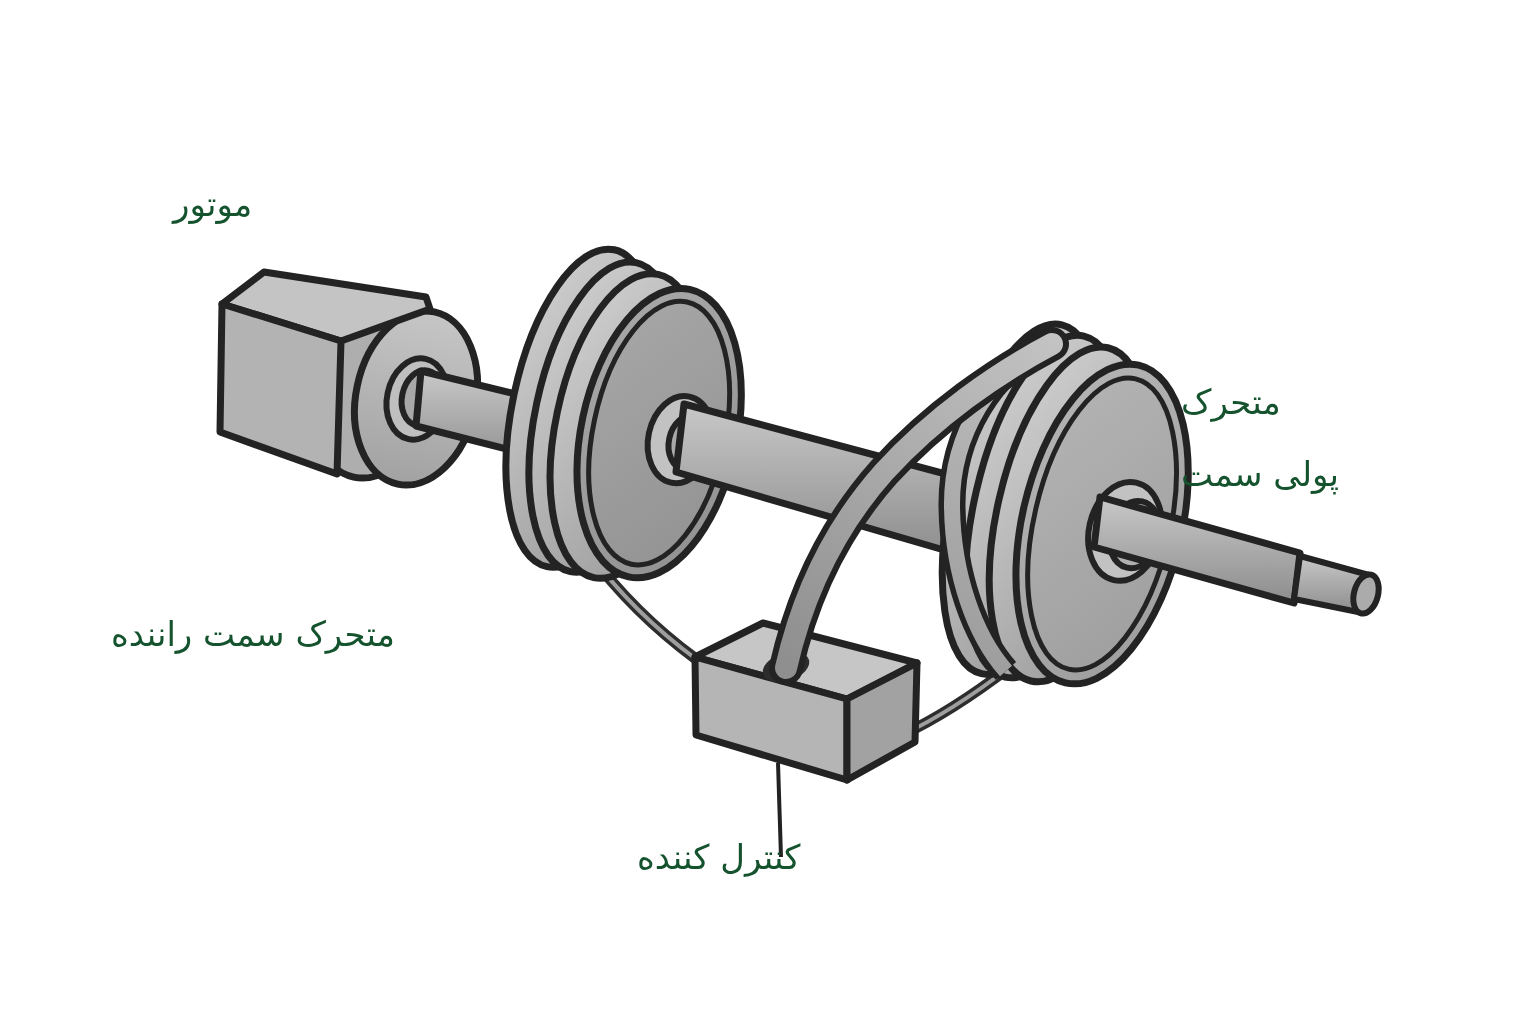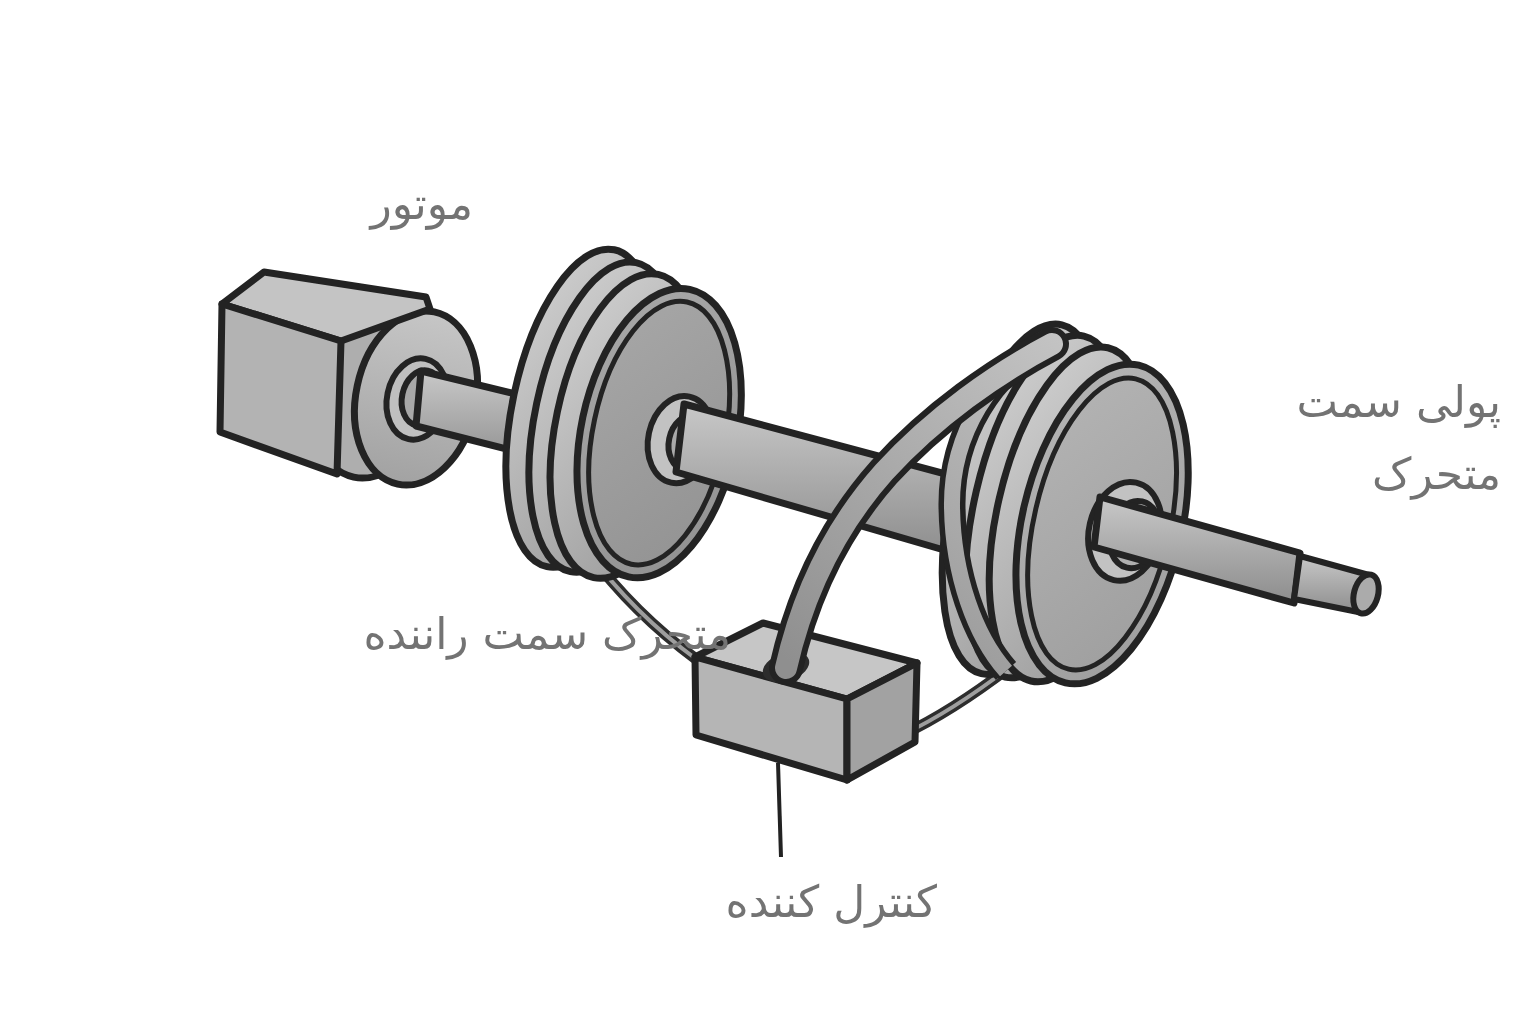--- a/index.html
+++ b/index.html
@@ -2,29 +2,29 @@
 <html><head>
 <meta charset="utf-8">
 <style>
   html,body{margin:0;padding:0;}
   body{
     width:1536px;height:1024px;position:relative;overflow:hidden;
     background:#ffffff;font-family:"DejaVu Sans",sans-serif;
   }
   .stage{position:absolute;left:0;top:0;width:1536px;height:1024px;}
   .label{
-    position:absolute;color:#737373;font-size:44px;line-height:72px;
-    text-align:right;direction:rtl;white-space:nowrap;
+    position:absolute;color:#14532d;font-size:34px;line-height:72px;
+    text-align:left;direction:rtl;white-space:nowrap;
     font-family:"DejaVu Sans",sans-serif;
   }
   .label span{display:block;}
   #motor-label{left:173px;top:168px;width:300px;}
   #driver-label{left:111px;top:598px;width:620px;}
   #driven-label{left:1181px;top:366px;width:320px;}
-  #controller-label{left:637px;top:866px;width:300px;}
+  #controller-label{left:637px;top:821px;width:300px;}
 </style>
 </head>
 <body>
 
 <svg class="stage" width="1536" height="1024" viewBox="0 0 1536 1024" xmlns="http://www.w3.org/2000/svg">
   <defs>
     <linearGradient id="gBand" x1="0" y1="0" x2="0.8" y2="1">
       <stop offset="0" stop-color="#d2d2d2"></stop>
         <stop offset="1" stop-color="#9d9d9d"></stop>
     </linearGradient>
@@ -118,17 +118,17 @@
     <path d="M 786,668 C 803,593 835,527 884,472 C 934,417 997,373 1052,344" fill="none" stroke="#232323" stroke-width="34" stroke-linecap="round"></path>
     <path d="M 786,668 C 803,593 835,527 884,472 C 934,417 997,373 1052,344" fill="none" stroke="url(#gBelt)" stroke-width="22" stroke-linecap="round"></path>
   </g>
 </svg>
 
 <div class="label" id="motor-label" dir="rtl">موتور</div>
 
 <div class="label" id="driver-label" dir="rtl">متحرک سمت راننده</div>
 
 <div class="label" id="driven-label" dir="rtl">
+  <span>متحرک</span>
   <span>پولی سمت</span>
-  <span>متحرک</span>
 </div>
 
 <div class="label" id="controller-label" dir="rtl">کنترل کننده</div>
 
 </body></html>

